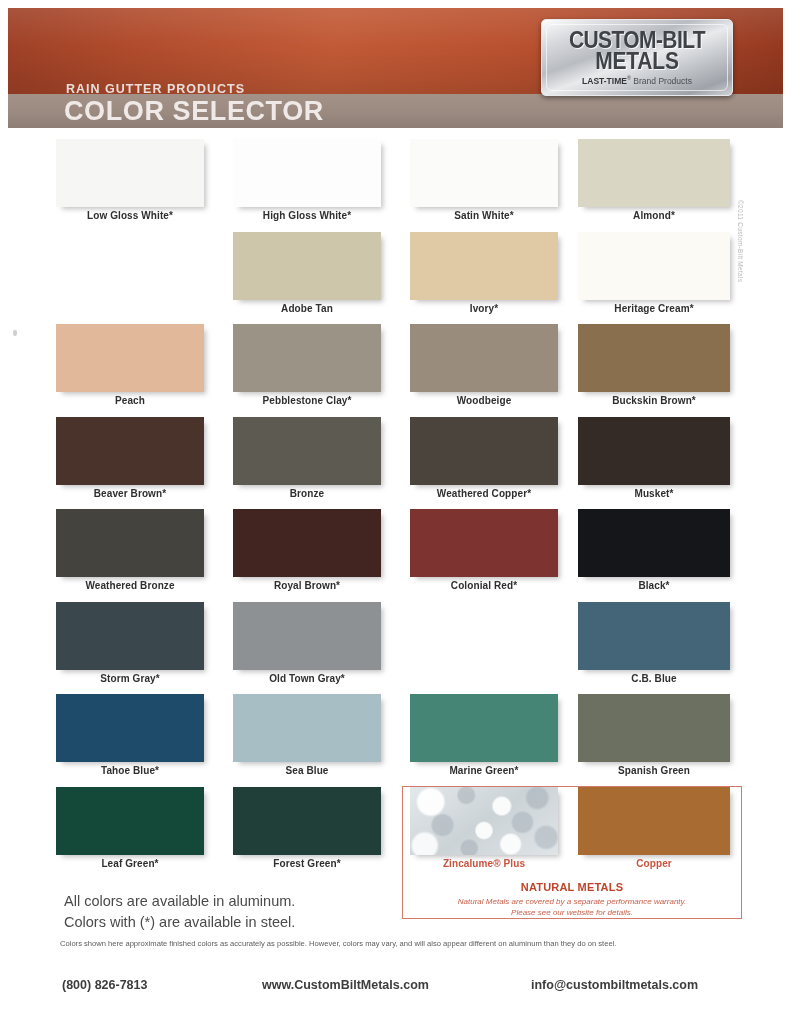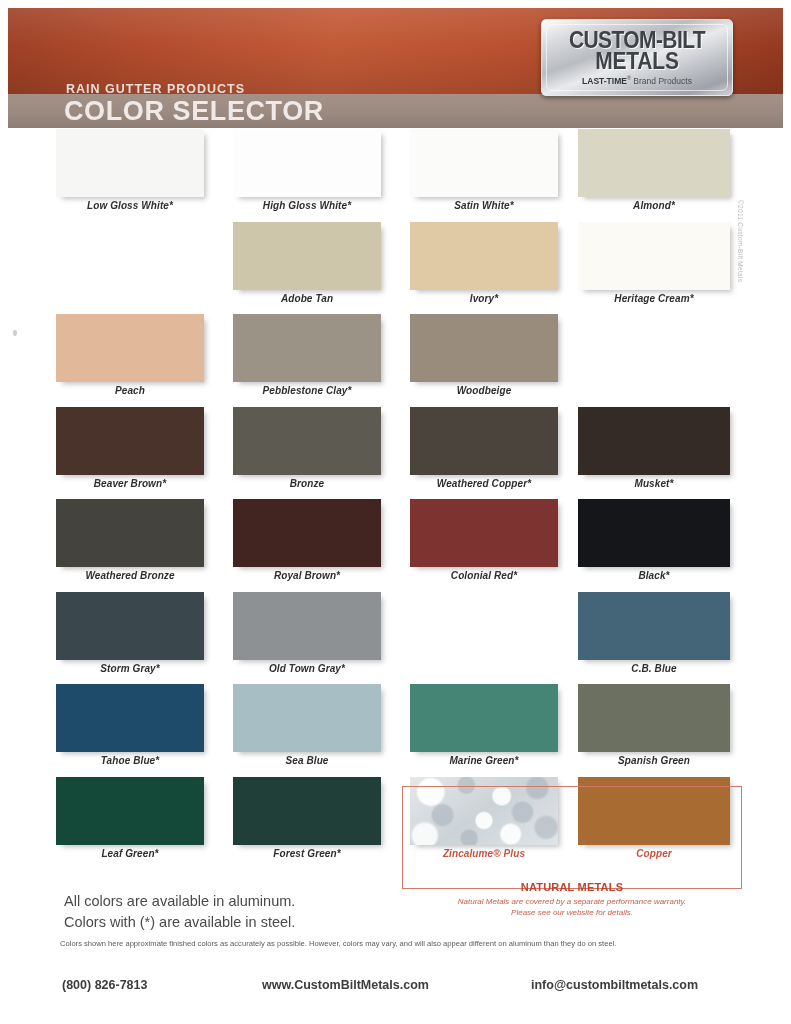--- a/index.html
+++ b/index.html
@@ -60,21 +60,21 @@
     transform:scaleY(1.12);
   }
   .logo-l3{
     position:absolute;left:0;right:0;bottom:10px;
     font-size:8.5px;color:#4a4e53;line-height:1;
   }
   .logo-l3 b{font-weight:bold;color:#33373b;}
   .logo-l3 sup{font-size:5.5px;}
 
   
-  .grid{position:absolute;left:0;top:129px;width:692px;font-style:italic;}
+  .grid{position:absolute;left:0;top:139px;width:692px;}
   .row{position:relative;height:92.5px;}
   .cell{position:absolute;width:160px;}
   .col0{left:56px;} .col1{left:233px;} .col2{left:410px;} .col3{left:578px;}
 
   .chip{
     width:148px;height:68px;position:relative;
     box-shadow:4px 4px 5px -2px rgba(120,120,125,.45);
   }
   .cell.col3 .chip{width:152px;}
   .caption{
@@ -97,21 +97,21 @@
       radial-gradient(circle at 40% 90%,rgba(168,178,186,.6) 0 7%,rgba(0,0,0,0) 9%),
       radial-gradient(circle at 68% 84%,rgba(255,255,255,.9) 0 8%,rgba(0,0,0,0) 10%),
       radial-gradient(circle at 92% 74%,rgba(174,184,192,.6) 0 7%,rgba(0,0,0,0) 9%),
       linear-gradient(145deg,#e3e8ea 0%,#ccd3d7 50%,#dfe4e7 100%);
   }
 
   .cap-red{color:#c8543f;}
 
   
   .nm-box{
-    position:absolute;left:402px;top:786px;width:340px;height:103px;
+    position:absolute;left:402px;top:786px;width:340px;height:133px;
     border:1.2px solid #d3796a;box-sizing:border-box;
   }
   .nm-title{
     position:absolute;left:0;right:0;top:94px;text-align:center;
     font-size:11px;font-weight:bold;color:#c0442c;letter-spacing:.2px;
   }
   .nm-note{
     position:absolute;left:8px;right:8px;top:110px;text-align:center;
     font-size:8px;font-style:italic;color:#c8604a;line-height:1.35;
   }
@@ -196,20 +196,24 @@
         <div class="caption">Peach</div>
       </div>
       <div class="cell col1">
         <div class="chip" style="background: rgb(155, 148, 134);"></div>
         <div class="caption">Pebblestone Clay*</div>
       </div>
       <div class="cell col2">
         <div class="chip" style="background: rgb(153, 140, 124);"></div>
         <div class="caption">Woodbeige</div>
       </div>
+      <div class="cell col3">
+        <div class="chip" style="background: rgb(138, 111, 78);"></div>
+        <div class="caption">Buckskin Brown*</div>
+      </div>
     </div>
     <div class="row">
       <div class="cell col0">
         <div class="chip" style="background: rgb(74, 51, 42);"></div>
         <div class="caption">Beaver Brown*</div>
       </div>
       <div class="cell col1">
         <div class="chip" style="background: rgb(93, 90, 82);"></div>
         <div class="caption">Bronze</div>
       </div>

